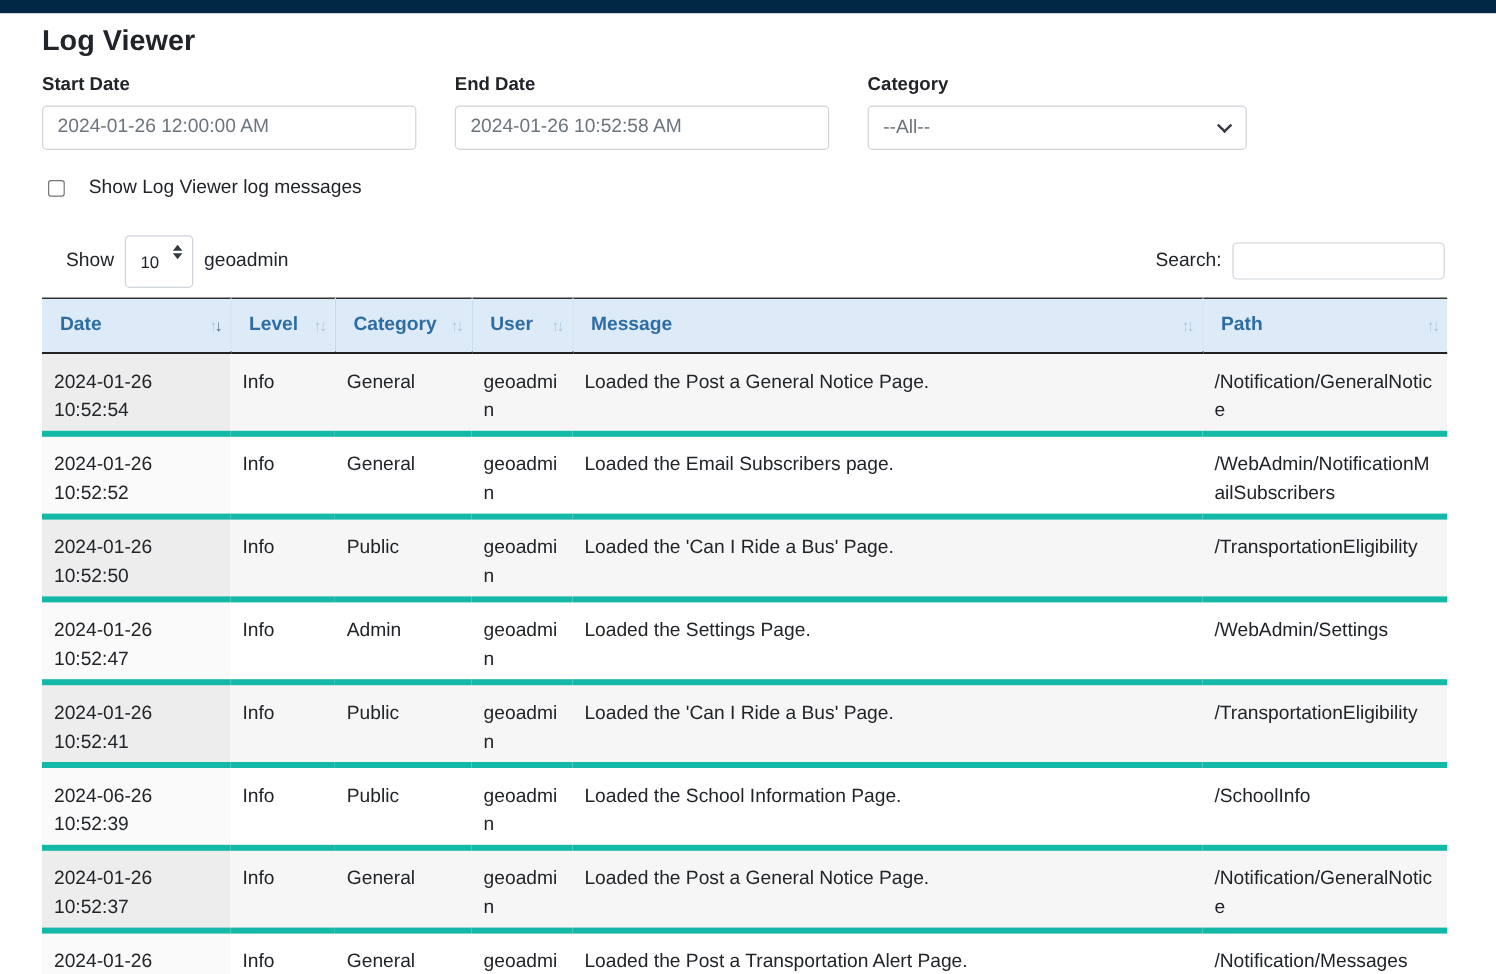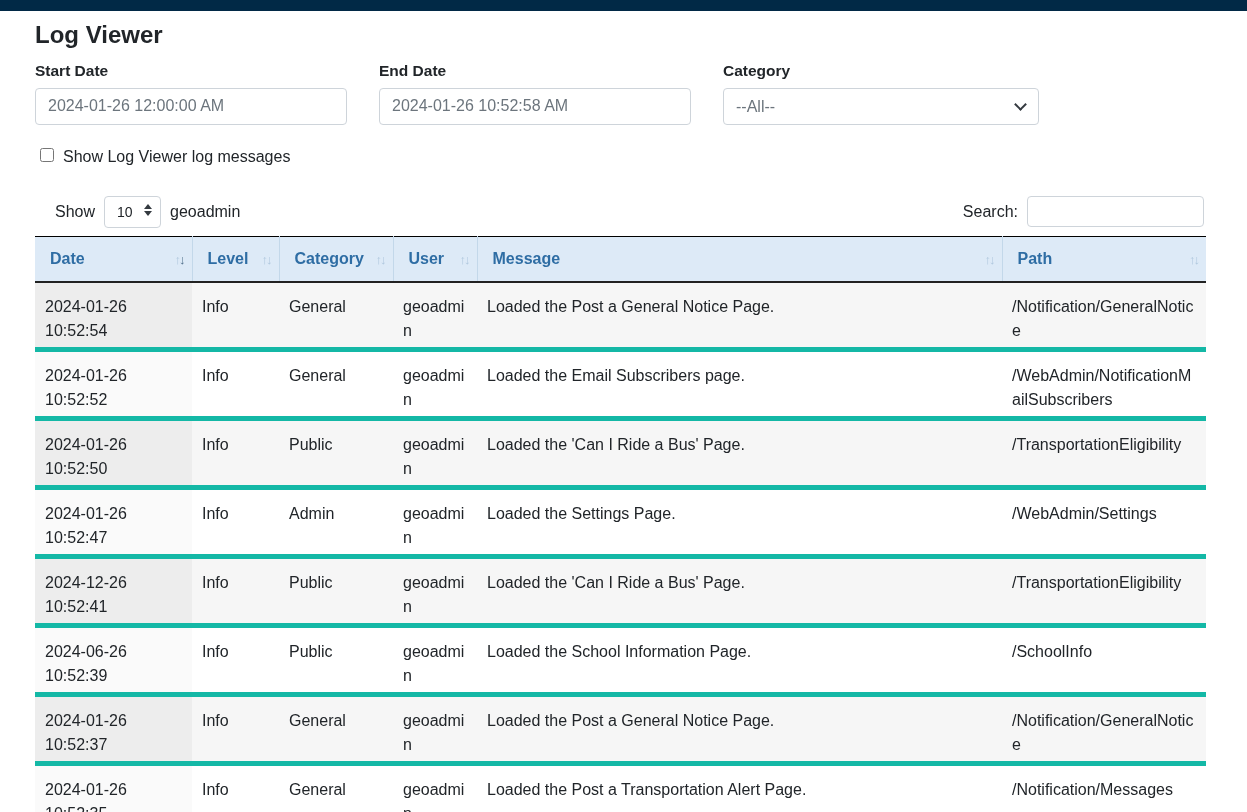--- a/index.html
+++ b/index.html
@@ -60,42 +60,42 @@
     height: 9px;
     border-right: 2px solid #343a40;
     border-bottom: 2px solid #343a40;
     transform: rotate(45deg);
     pointer-events: none;
   }
   
   .checkbox-row {
     margin-top: 23px;
     display: flex;
-    align-items: flex-start;
-    gap: 9px;
+    align-items: center;
+    gap: 20px;
     padding-left: 5px;
   }
   .checkbox-row input[type="checkbox"] {
     width: 14px; height: 14px;
     accent-color: #fff;
   }
   
   .controls-row {
     margin-top: 30px;
     display: flex;
     justify-content: space-between;
     align-items: center;
   }
   .entries { display: flex; align-items: center; gap: 9px; color: #212529; margin-left: 20px; }
   .entries-select-wrap { position: relative; display: inline-block; }
   .entries-select-wrap select {
     appearance: none;
     -webkit-appearance: none;
     width: 57px;
-    height: 32px;
+    height: 44px;
     border: 1px solid #ced4da;
     border-radius: 4px;
     padding: 0 22px 0 12px;
     font-size: 14px;
     font-family: inherit;
     color: #212529;
     background: #fff;
   }
   .updown {
     position: absolute;
@@ -297,21 +297,21 @@
       </tr>
       <tr>
         <td class="col-date">2024-01-26 10:52:47</td>
         <td>Info</td>
         <td>Admin</td>
         <td class="col-user">geoadmin</td>
         <td>Loaded the Settings Page.</td>
         <td class="col-path">/WebAdmin/Settings</td>
       </tr>
       <tr>
-        <td class="col-date">2024-12-26 10:52:41</td>
+        <td class="col-date">2024-01-26 10:52:41</td>
         <td>Info</td>
         <td>Public</td>
         <td class="col-user">geoadmin</td>
         <td>Loaded the 'Can I Ride a Bus' Page.</td>
         <td class="col-path">/TransportationEligibility</td>
       </tr>
       <tr>
         <td class="col-date">2024-06-26 10:52:39</td>
         <td>Info</td>
         <td>Public</td>

